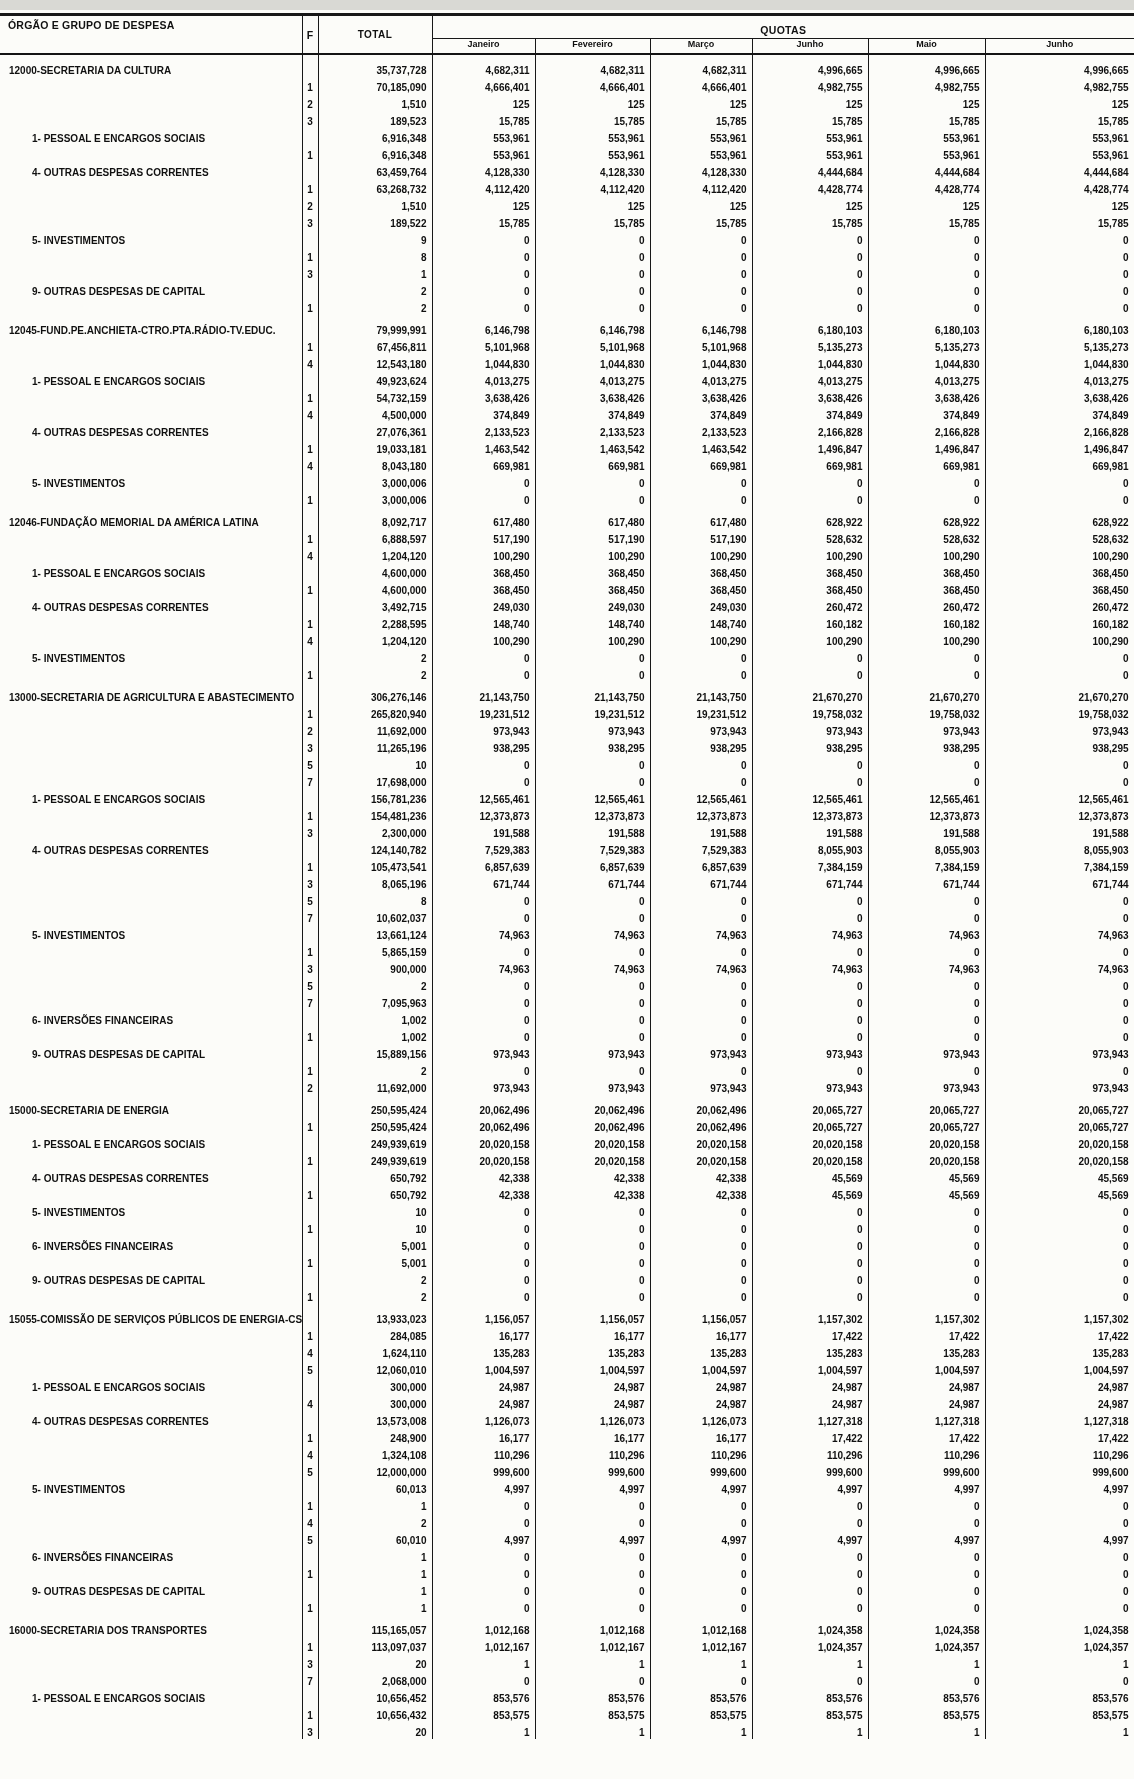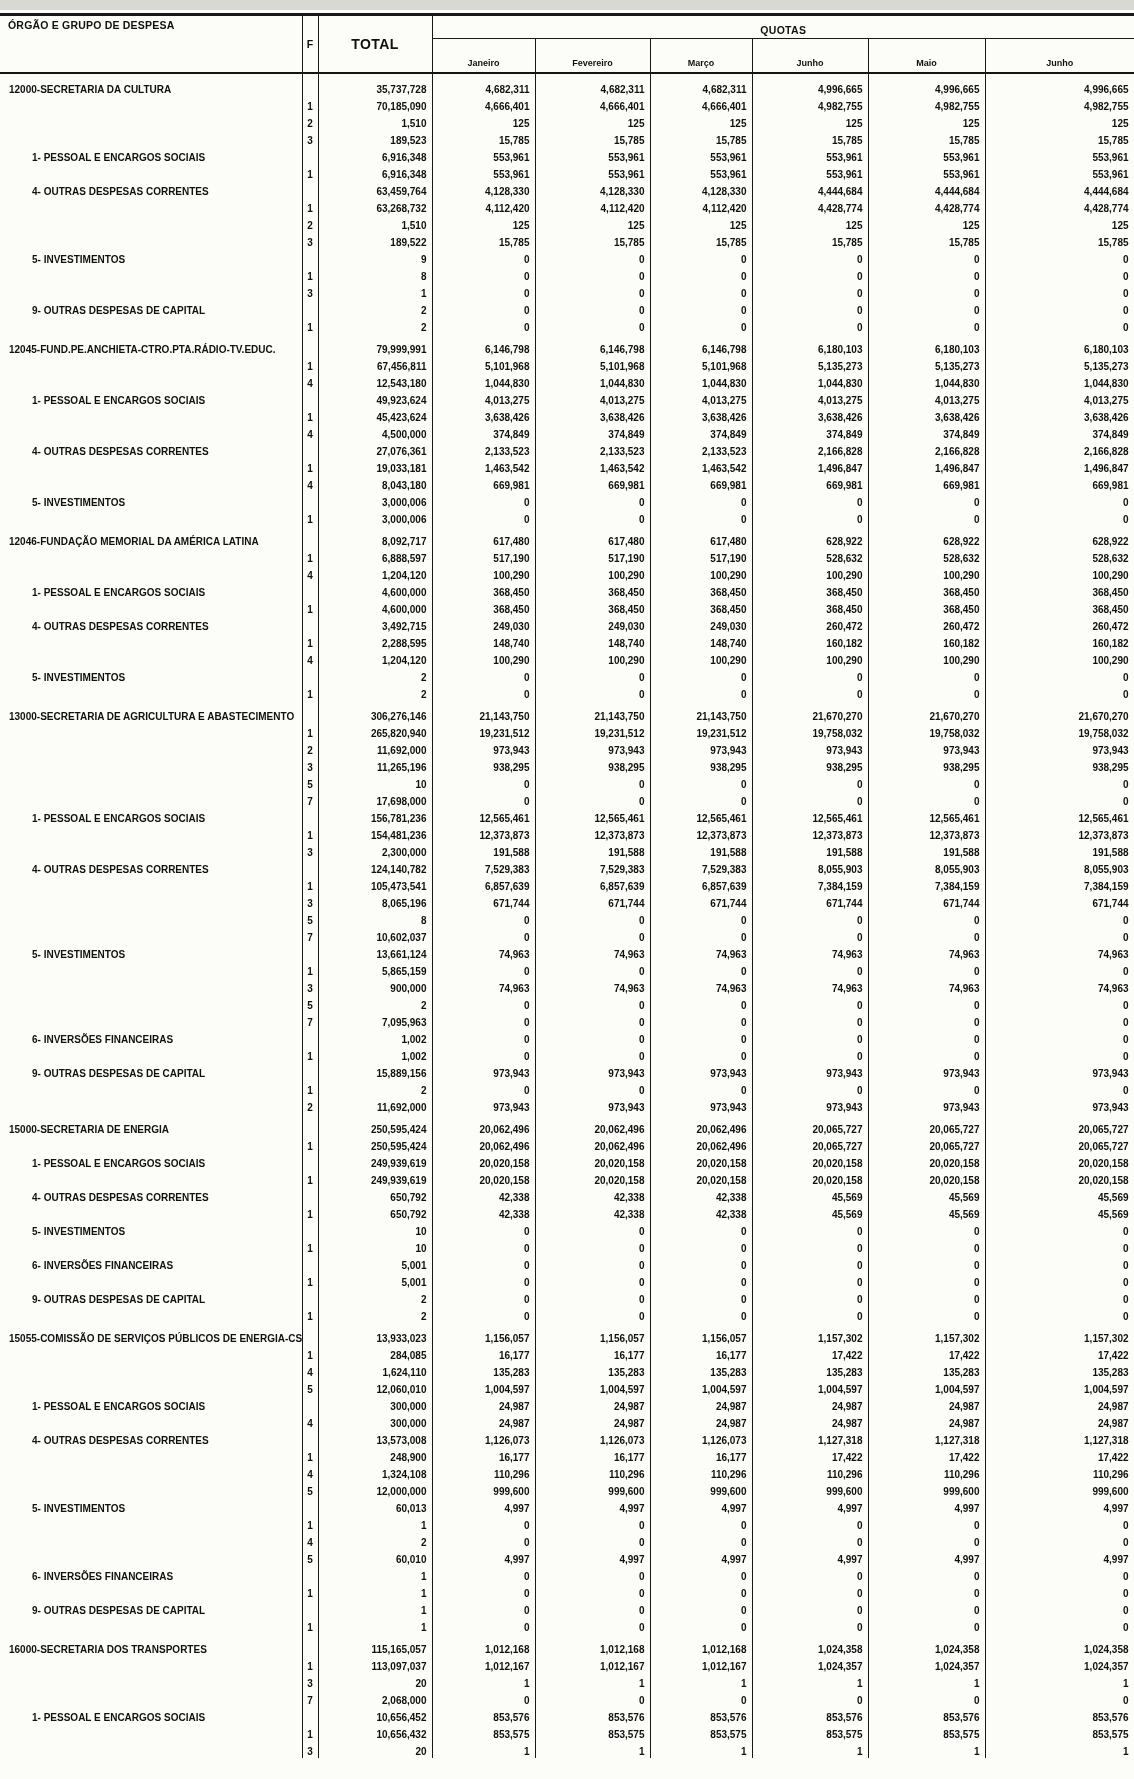--- a/index.html
+++ b/index.html
@@ -44,36 +44,36 @@
   .h-f {
     text-align: center;
     vertical-align: middle;
     font-size: 10.5px;
     border-right: 1.4px solid #181818;
     border-bottom: 2.5px solid #141414;
   }
   .h-total {
     text-align: center;
     vertical-align: middle;
-    font-size: 14px;
+    font-size: 10px;
     letter-spacing: .4px;
     border-right: 1.2px solid #181818;
     border-bottom: 2.5px solid #141414;
   }
   .h-quotas {
     text-align: center;
     font-size: 10.5px;
     letter-spacing: .3px;
     padding: 8px 0 2px 0;
     border-bottom: 1px solid #181818;
   }
   .h-month {
     text-align: center;
     font-size: 9px;
-    padding: 19px 0 4px 0;
+    padding: 0 0 4px 0;
     border-right: 1px solid #181818;
     border-bottom: 2.5px solid #141414;
   }
   .h-month.last { border-right: none; }
   
   tbody td {
     height: 17px;
     font-size: 10px;
     line-height: 1.1;
     vertical-align: bottom;
@@ -339,21 +339,21 @@
           <td class="num">4,013,275</td>
           <td class="num">4,013,275</td>
           <td class="num">4,013,275</td>
           <td class="num">4,013,275</td>
           <td class="num">4,013,275</td>
           <td class="num last">4,013,275</td>
         </tr>
         <tr class="fline">
           <td class="desc"></td>
           <td class="fcol">1</td>
-          <td class="num">45,423,624</td>
+          <td class="num">54,732,159</td>
           <td class="num">3,638,426</td>
           <td class="num">3,638,426</td>
           <td class="num">3,638,426</td>
           <td class="num">3,638,426</td>
           <td class="num">3,638,426</td>
           <td class="num last">3,638,426</td>
         </tr>
         <tr class="fline">
           <td class="desc"></td>
           <td class="fcol">4</td>

